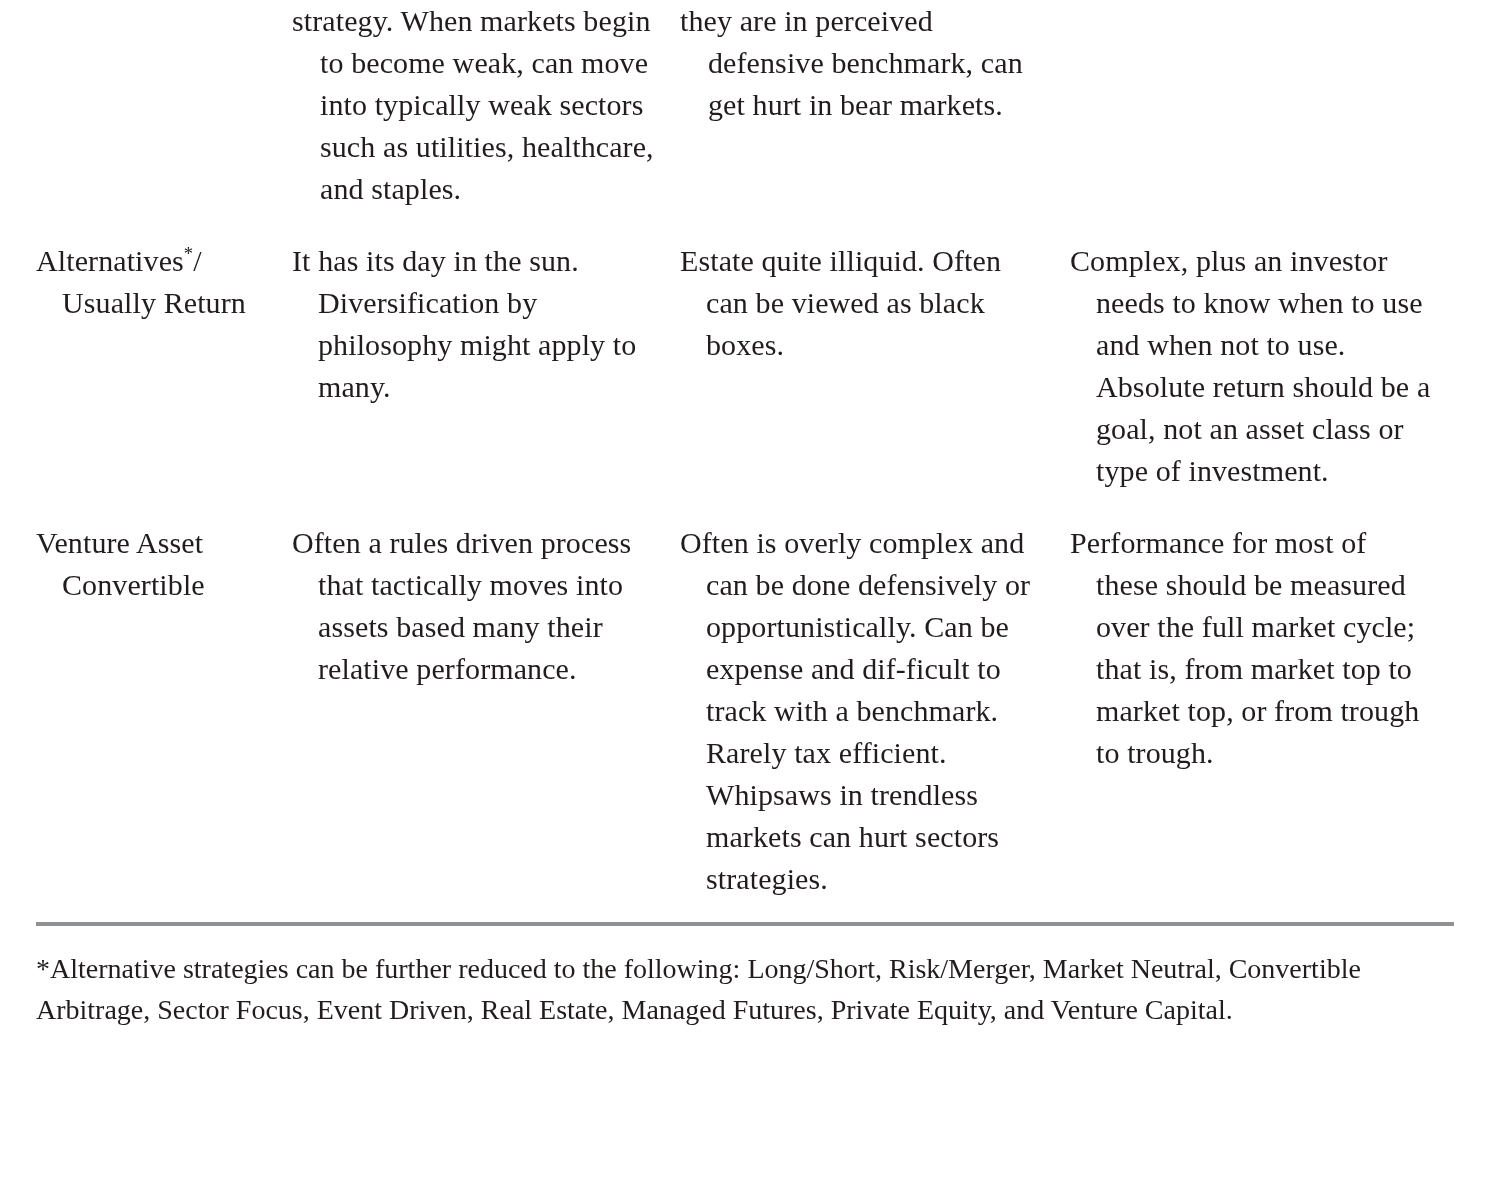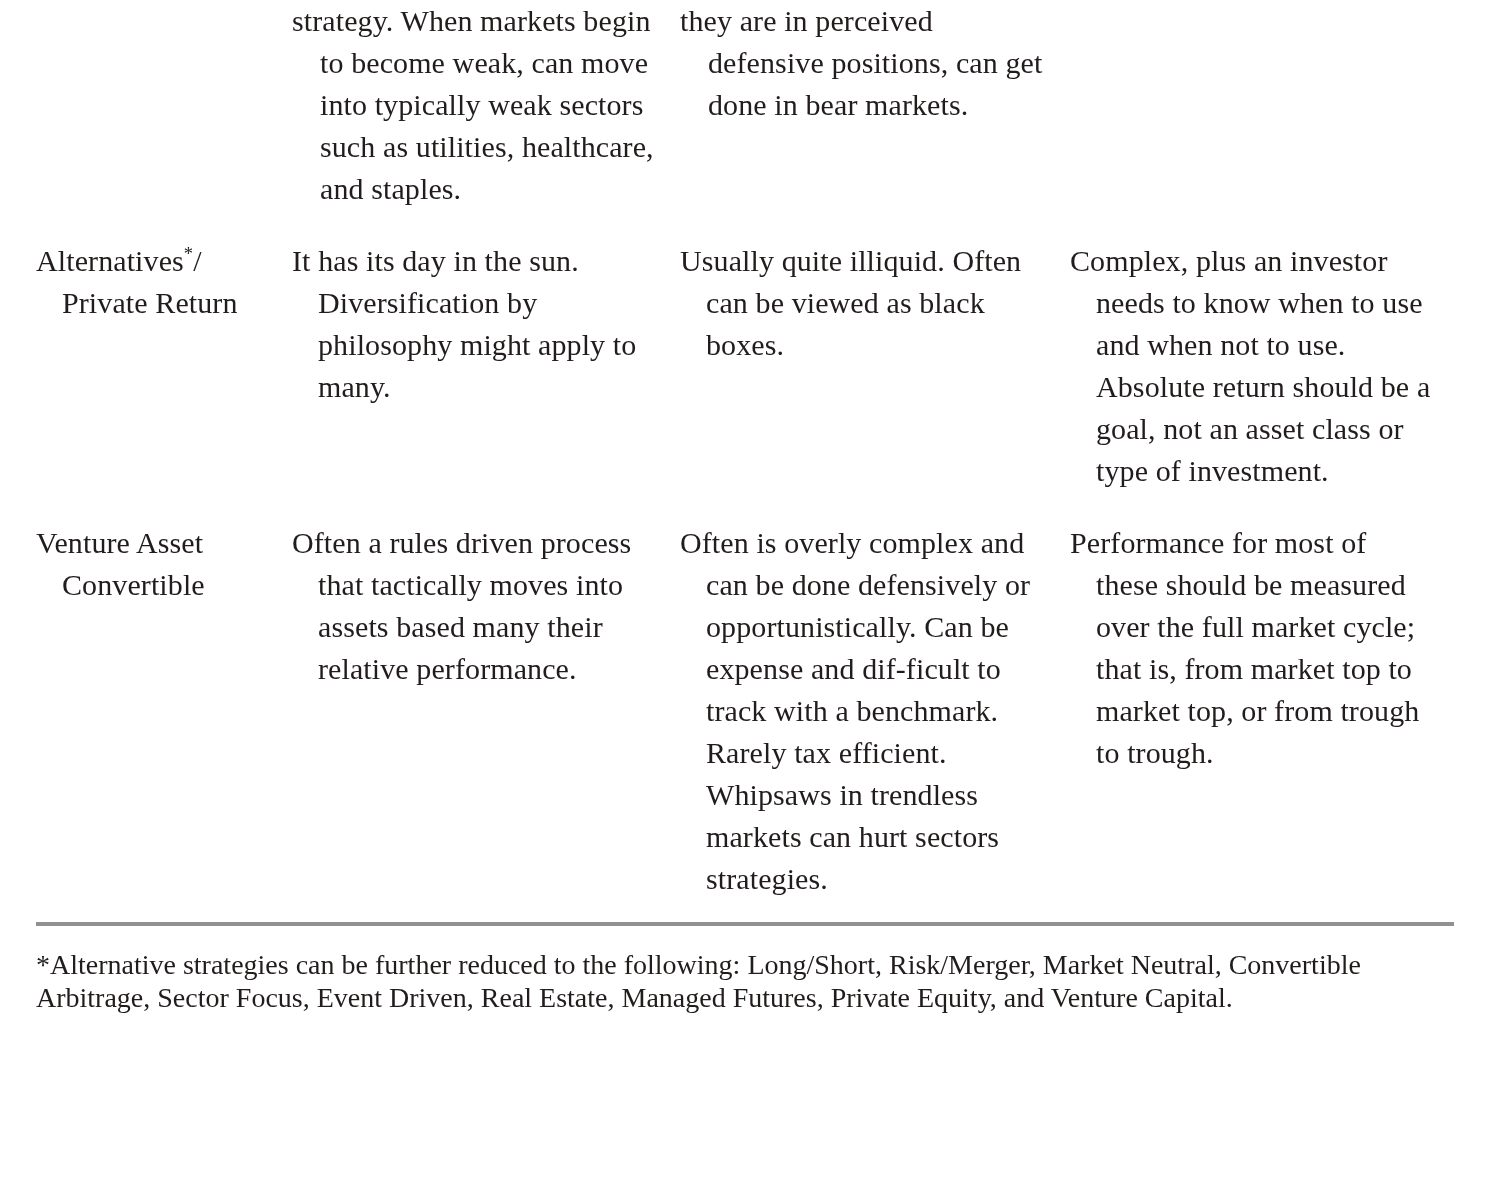--- a/index.html
+++ b/index.html
@@ -56,21 +56,21 @@
   }
   .rule {
     margin: 22px 0 0 0;
     border: 0;
     border-top: 4px solid #8f9193;
     width: 1418px;
   }
   .footnote {
     margin-top: 22px;
     font-size: 28px;
-    line-height: 33px;
+    line-height: 41px;
     max-width: 1340px;
   }
   sup {
     font-size: 0.62em;
     vertical-align: super;
     line-height: 0;
   }
 </style>
 </head>
 <body>
@@ -86,40 +86,40 @@
     </colgroup>
     <tbody>
       <tr class="row-top">
         <td>
           <span></span>
         </td>
         <td>
           <div class="cell-indent">strategy. When markets begin to become weak, can move into typically weak sectors such as utilities, healthcare, and staples.</div>
         </td>
         <td>
-          <div class="cell-indent">they are in perceived defensive positions, can get done in bear markets.</div>
+          <div class="cell-indent">they are in perceived defensive benchmark, can get hurt in bear markets.</div>
         </td>
         <td>
           <div class="cell-indent"></div>
         </td>
       </tr>
 
       <tr class="spacer-row">
           <td colspan="4"></td>
         </tr>
 
       <tr class="row-label">
         <td>
-          <div class="cell-indent"><span>Alternatives</span><sup>*</sup><span>/</span> <span>Private</span> <span>Return</span></div>
+          <div class="cell-indent"><span>Alternatives</span><sup>*</sup><span>/</span> <span>Usually</span> <span>Return</span></div>
         </td>
         <td>
           <div class="cell-indent">It has its day in the sun. Diversification by philosophy might apply to many.</div>
         </td>
         <td>
-          <div class="cell-indent">Usually quite illiquid. Often can be viewed as black boxes.</div>
+          <div class="cell-indent">Estate quite illiquid. Often can be viewed as black boxes.</div>
         </td>
         <td>
           <div class="cell-indent">Complex, plus an investor needs to know when to use and when not to use. Absolute return should be a goal, not an asset class or type of investment.</div>
         </td>
       </tr>
 
       <tr class="spacer-row">
           <td colspan="4"></td>
         </tr>
 

